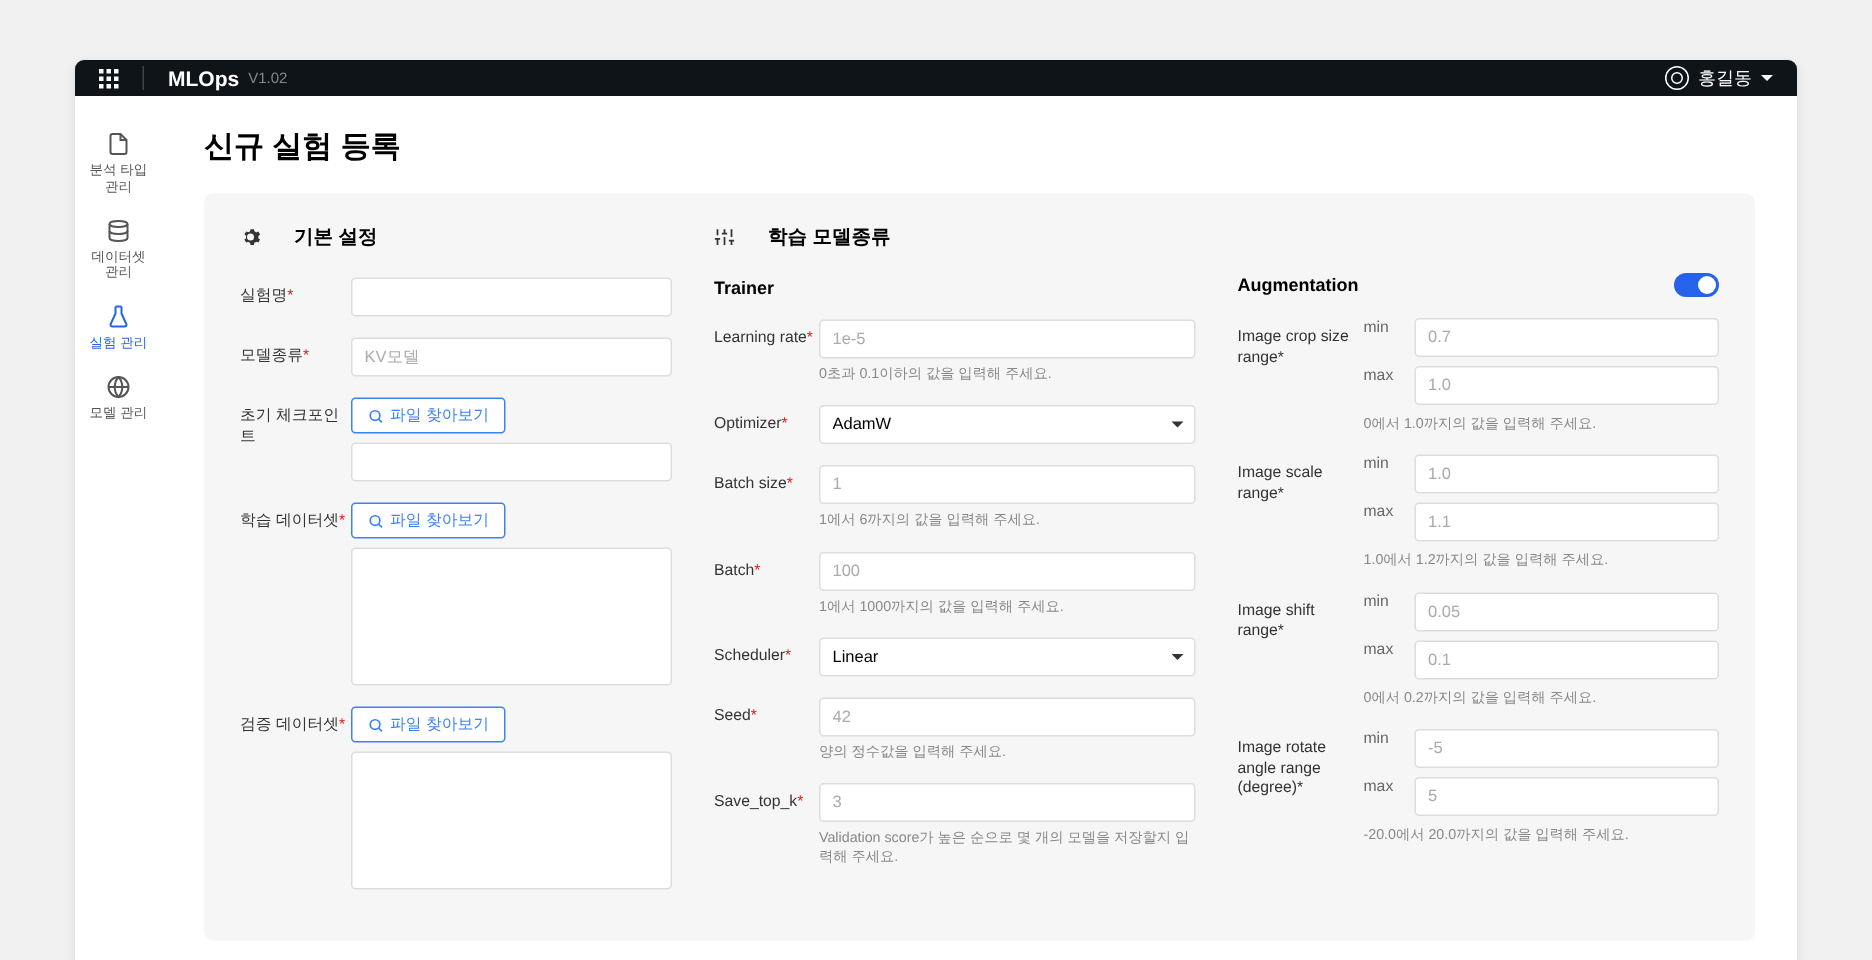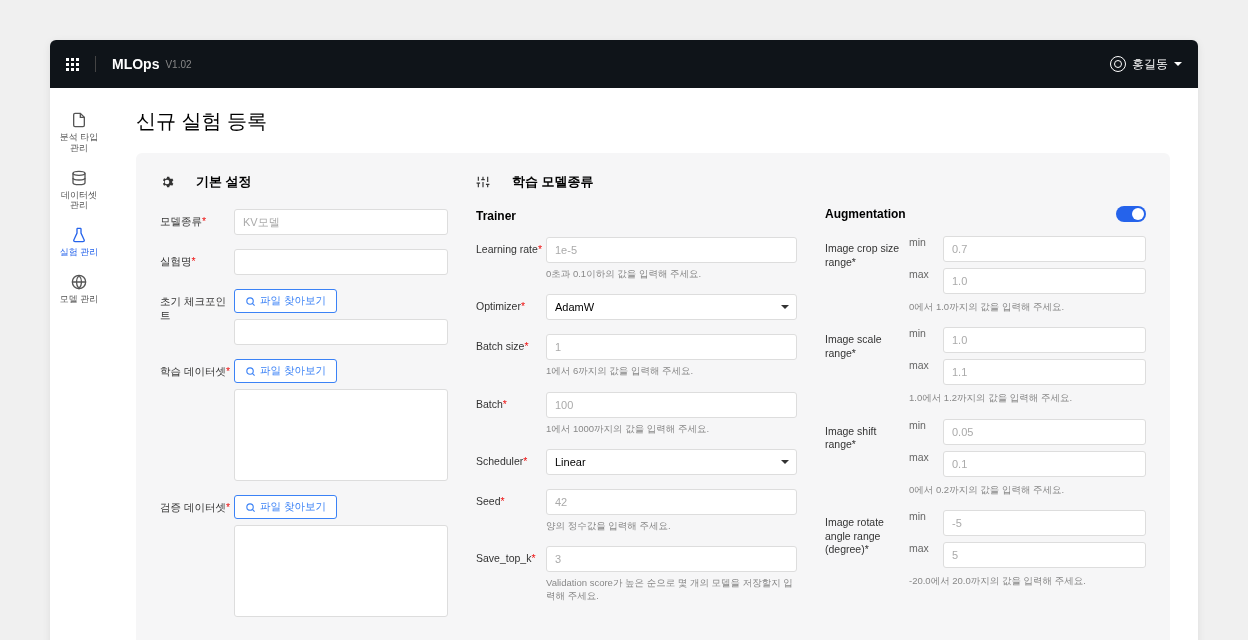--- a/index.html
+++ b/index.html
@@ -1,36 +1,36 @@
 <!DOCTYPE html>
 <html><head>
 <meta charset="utf-8">
 <style>
 * { margin: 0; padding: 0; box-sizing: border-box; font-family: -apple-system, BlinkMacSystemFont, "Segoe UI", sans-serif; }
 body { background: #f0f0f0; padding: 40px 50px; }
 .app { background: #fff; border-radius: 6px; box-shadow: 0 2px 8px rgba(0,0,0,0.08); overflow: hidden; }
-.header { background: #0f1419; color: #fff; height: 48px; display: flex; align-items: center; padding: 0 16px; }
+.header { background: #0f1419; color: #fff; height: 24px; display: flex; align-items: center; padding: 0 16px; }
 .apps-icon { display: grid; grid-template-columns: repeat(3,3px); grid-template-rows: repeat(3,3px); gap: 2px; }
 .apps-icon span { background: #fff; }
 .header-divider { width: 1px; height: 16px; background: #444; margin: 0 16px; }
 .brand { font-size: 14px; font-weight: 600; }
 .version { font-size: 10px; color: #888; margin-left: 6px; }
 .header-spacer { flex: 1; }
 .user { display: flex; align-items: center; gap: 6px; font-size: 12px; }
 .user-icon { width: 16px; height: 16px; border: 1.5px solid #fff; border-radius: 50%; display: flex; align-items: center; justify-content: center; }
 .user-icon::before { content: ""; width: 6px; height: 6px; border: 1.5px solid #fff; border-radius: 50%; }
 .chevron { border: 4px solid transparent; border-top-color: #fff; margin-top: 4px; }
 .body { display: flex; min-height: 560px; }
 .sidebar { width: 58px; padding-top: 16px; }
 .nav-item { display: flex; flex-direction: column; align-items: center; gap: 4px; padding: 8px 4px; cursor: pointer; }
 .nav-item span { font-size: 9px; color: #555; text-align: center; line-height: 1.2; }
 .nav-item.active span { color: #2563eb; }
 .nav-icon { width: 16px; height: 16px; }
 .main { flex: 1; padding: 20px 28px; }
-.page-title { font-size: 20px; font-weight: 400; margin-bottom: 18px; }
+.page-title { font-size: 20px; font-weight: 700; margin-bottom: 18px; }
 .card { background: #f6f6f7; border-radius: 6px; padding: 20px 24px; display: flex; gap: 28px; }
 .col-left { width: 288px; }
 .col-right { flex: 1; display: flex; gap: 28px; }
 .col-trainer { flex: 1; }
 .col-aug { flex: 1; }
 .section-title { font-size: 13px; font-weight: 700; display: flex; align-items: center; gap: 22px; margin-bottom: 18px; }
 .section-icon { width: 14px; height: 14px; }
 .subtitle { font-size: 12px; font-weight: 700; margin-bottom: 14px; display: flex; align-items: center; justify-content: space-between; }
 .form-row { display: flex; margin-bottom: 14px; align-items: flex-start; }
 .form-row .label { width: 70px; font-size: 10.5px; color: #333; padding-top: 6px; line-height: 1.3; }
@@ -125,26 +125,26 @@
 
         <div class="col-left">
           <div class="section-title">
             <svg class="section-icon" viewBox="0 0 24 24" fill="#333">
                 <path d="M12 8a4 4 0 1 0 0 8 4 4 0 0 0 0-8zm9 4a7 7 0 0 1-.1 1.3l2 1.6-2 3.4-2.4-1a7 7 0 0 1-2.2 1.3l-.4 2.5H12l-.4-2.5a7 7 0 0 1-2.2-1.3l-2.4 1-2-3.4 2-1.6A7 7 0 0 1 7 12a7 7 0 0 1 .1-1.3l-2-1.6 2-3.4 2.4 1a7 7 0 0 1 2.2-1.3L12 3h4l.4 2.5a7 7 0 0 1 2.2 1.3l2.4-1 2 3.4-2 1.6c0 .4.1.8.1 1.2z"></path>
               </svg>
             <span>기본 설정</span>
           </div>
 
           <div class="form-row">
+            <div class="label"><span>실험명</span><span class="req">*</span></div>
+            <div class="control"><input class="input" style=""></div>
+          </div>
+          <div class="form-row">
             <div class="label"><span>모델종류</span><span class="req">*</span></div>
             <div class="control"><input class="input" placeholder="KV모델" style=""></div>
-          </div>
-          <div class="form-row">
-            <div class="label"><span>실험명</span><span class="req">*</span></div>
-            <div class="control"><input class="input" style=""></div>
           </div>
           <div class="form-row">
             <div class="label"><span>초기 체크포인트</span></div>
             <div class="control">
               <button class="btn-file">
                 <svg class="search-icon" viewBox="0 0 24 24" fill="none" stroke="#3b82f6" stroke-width="2.5">
                     <circle cx="11" cy="11" r="7"></circle>
                     <line x1="21" y1="21" x2="16" y2="16"></line>
                   </svg>
                 <span>파일 찾아보기</span>

